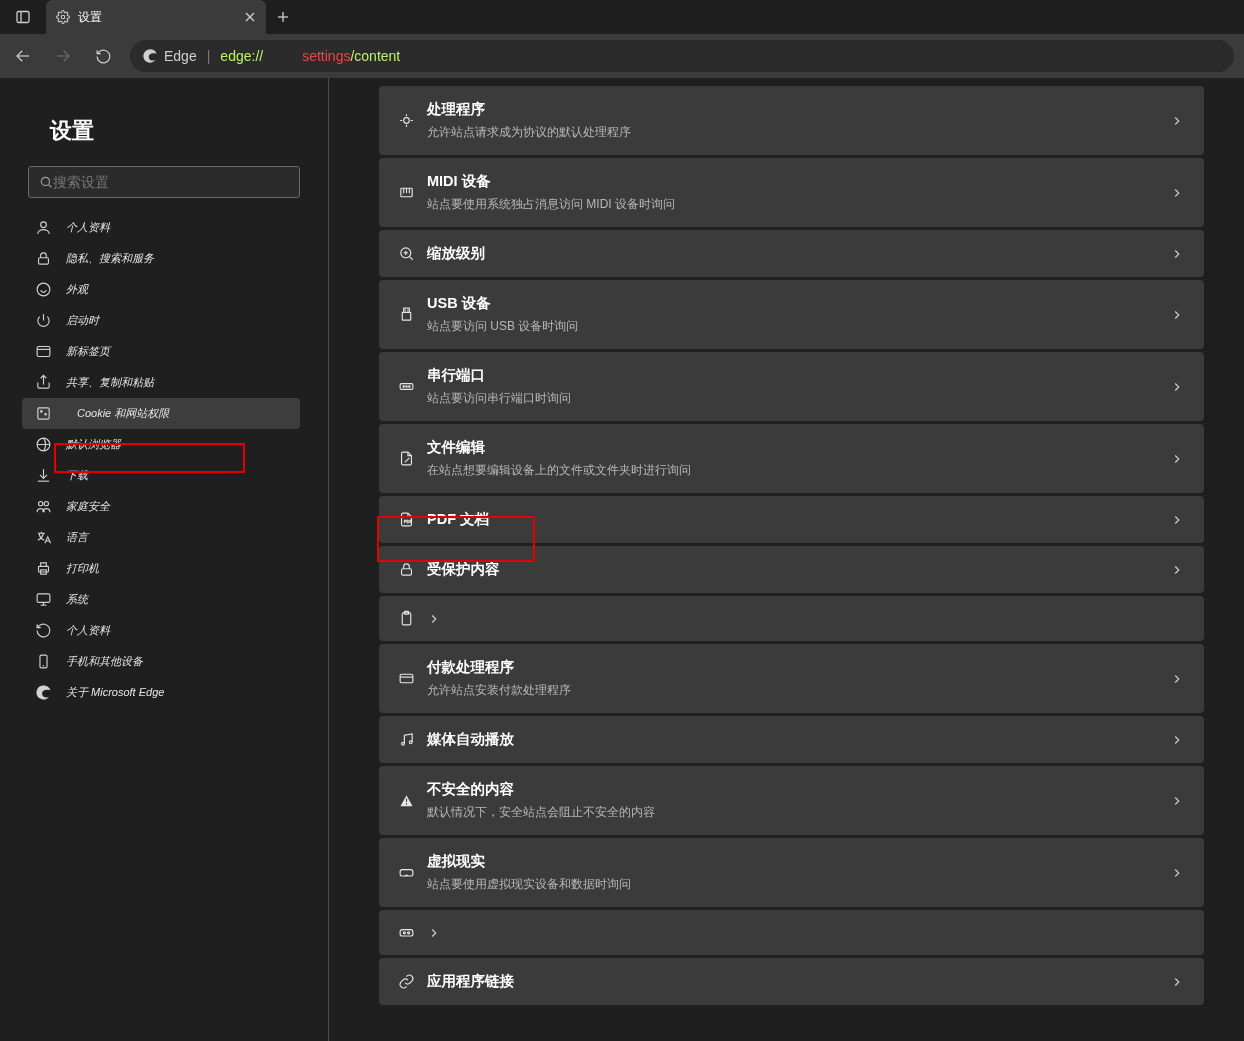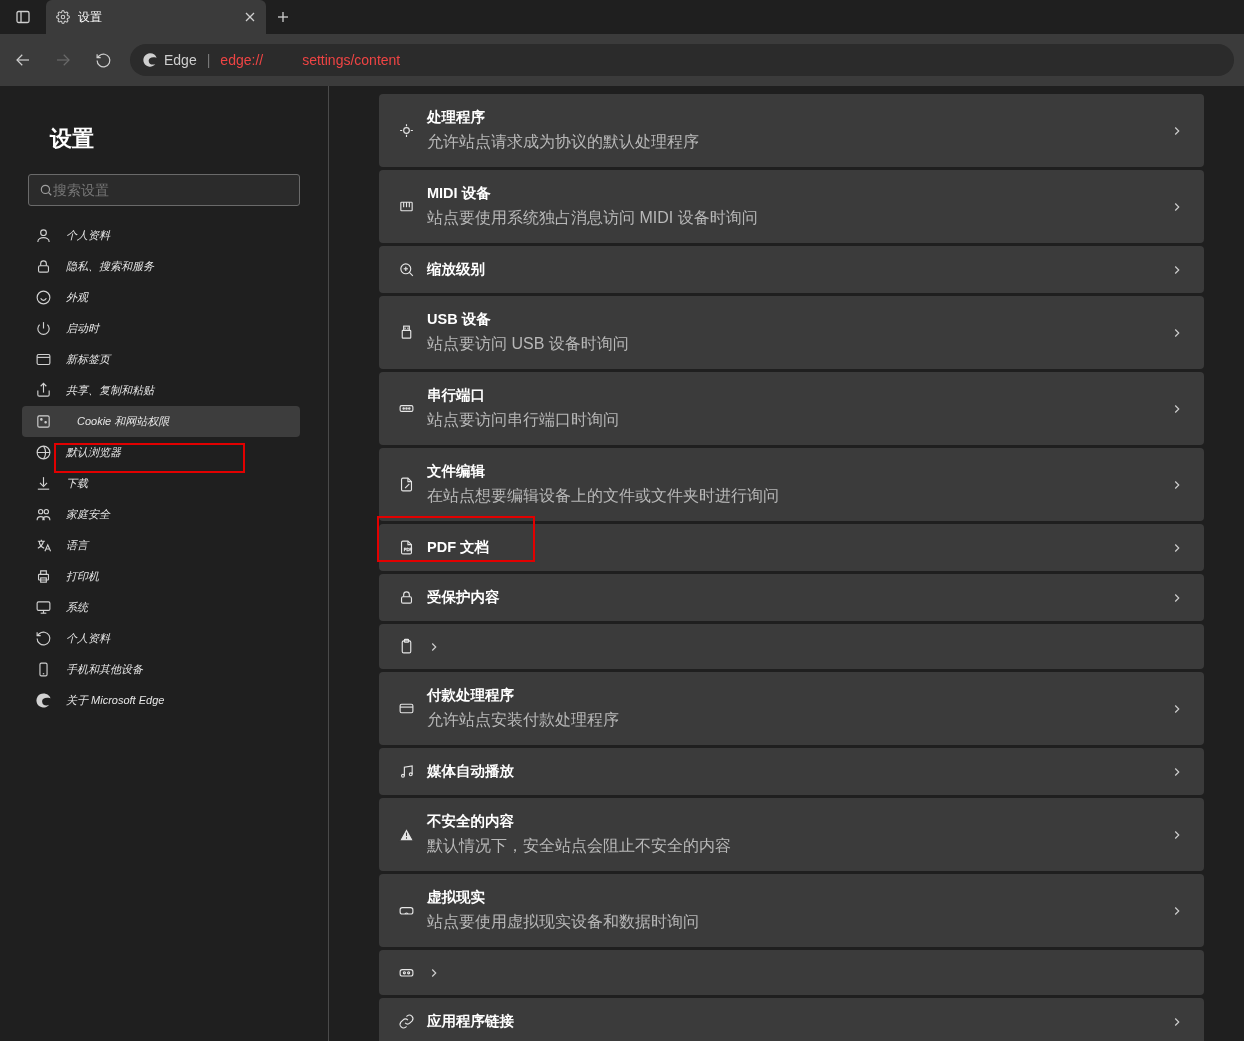--- a/index.html
+++ b/index.html
@@ -33,21 +33,21 @@
       min-width: 220px;
       gap: 8px;
       font-size: 12px;
     }
     .tab .icon { color: #cfcfcf; }
     .tab-close { margin-left: auto; color: #cfcfcf; font-size: 14px; }
     .new-tab { width: 34px; height: 34px; display:flex;align-items:center;justify-content:center;color:#cfcfcf; }
 
     
     .toolbar {
-      height: 52px;
+      height: 44px;
       background: #3b3b3b;
       display: flex;
       align-items: center;
       padding: 0 4px;
       gap: 2px;
     }
     .tool-btn { width: 38px; height: 32px; display:flex; align-items:center; justify-content:center; color:#cfcfcf; border-radius:4px; }
     .tool-btn.disabled { color: #6a6a6a; }
     .addressbar {
       flex: 1;
@@ -59,21 +59,21 @@
       padding: 0 12px;
       margin: 0 6px;
       gap: 10px;
       font-size: 14px;
       color: #cfcfcf;
     }
     .addressbar .edge-id { display:flex; align-items:center; gap:6px; color:#cfcfcf; font-size:14px;}
     .addressbar .divider { color:#777; }
     .url-text {color:#9b9b9b; }
     .url-text .hl { color:#ef4444;margin-left:39px; }
-    .url-text .dim { color: #ef4444; }
+    .url-text .dim { color: #bef264; }
 
     
     .main {
       display: flex;
       height: calc(1041px - 34px - 40px);
       background: #1f1f1f;
     }
     .sidebar {
       width: 329px;
       border-right: 1px solid #4a4a4a;
@@ -109,21 +109,21 @@
       background: #3b3b3b;
       border-radius: 4px;
       margin-bottom: 3px;
       padding: 14px 20px 14px 16px;
       display:flex; align-items:center; gap:10px;
       cursor:pointer;
     }
     .perm-item .picon { width:22px; display:flex; justify-content:center; color:#e6e6e6; }
     .perm-body { flex:1; }
     .perm-title { font-size:14.5px; color:#ffffff; font-weight:600;}
-    .perm-desc { font-size:16px; color:#b8b8b8; margin-top:5px;}
+    .perm-desc { font-size:12px; color:#b8b8b8; margin-top:5px;}
     .perm-chevron { color:#cfcfcf; }
 
     .hl-red-1 { position:absolute; border:2px solid #e20000; pointer-events:none; }
     .hl1 { left:54px; top:443px; width:191px; height:30px; }
     .hl2 { left:377px; top:516px; width:158px; height:46px; }
 
     svg { display:block; }
   </style>
 </head>
 <body>

